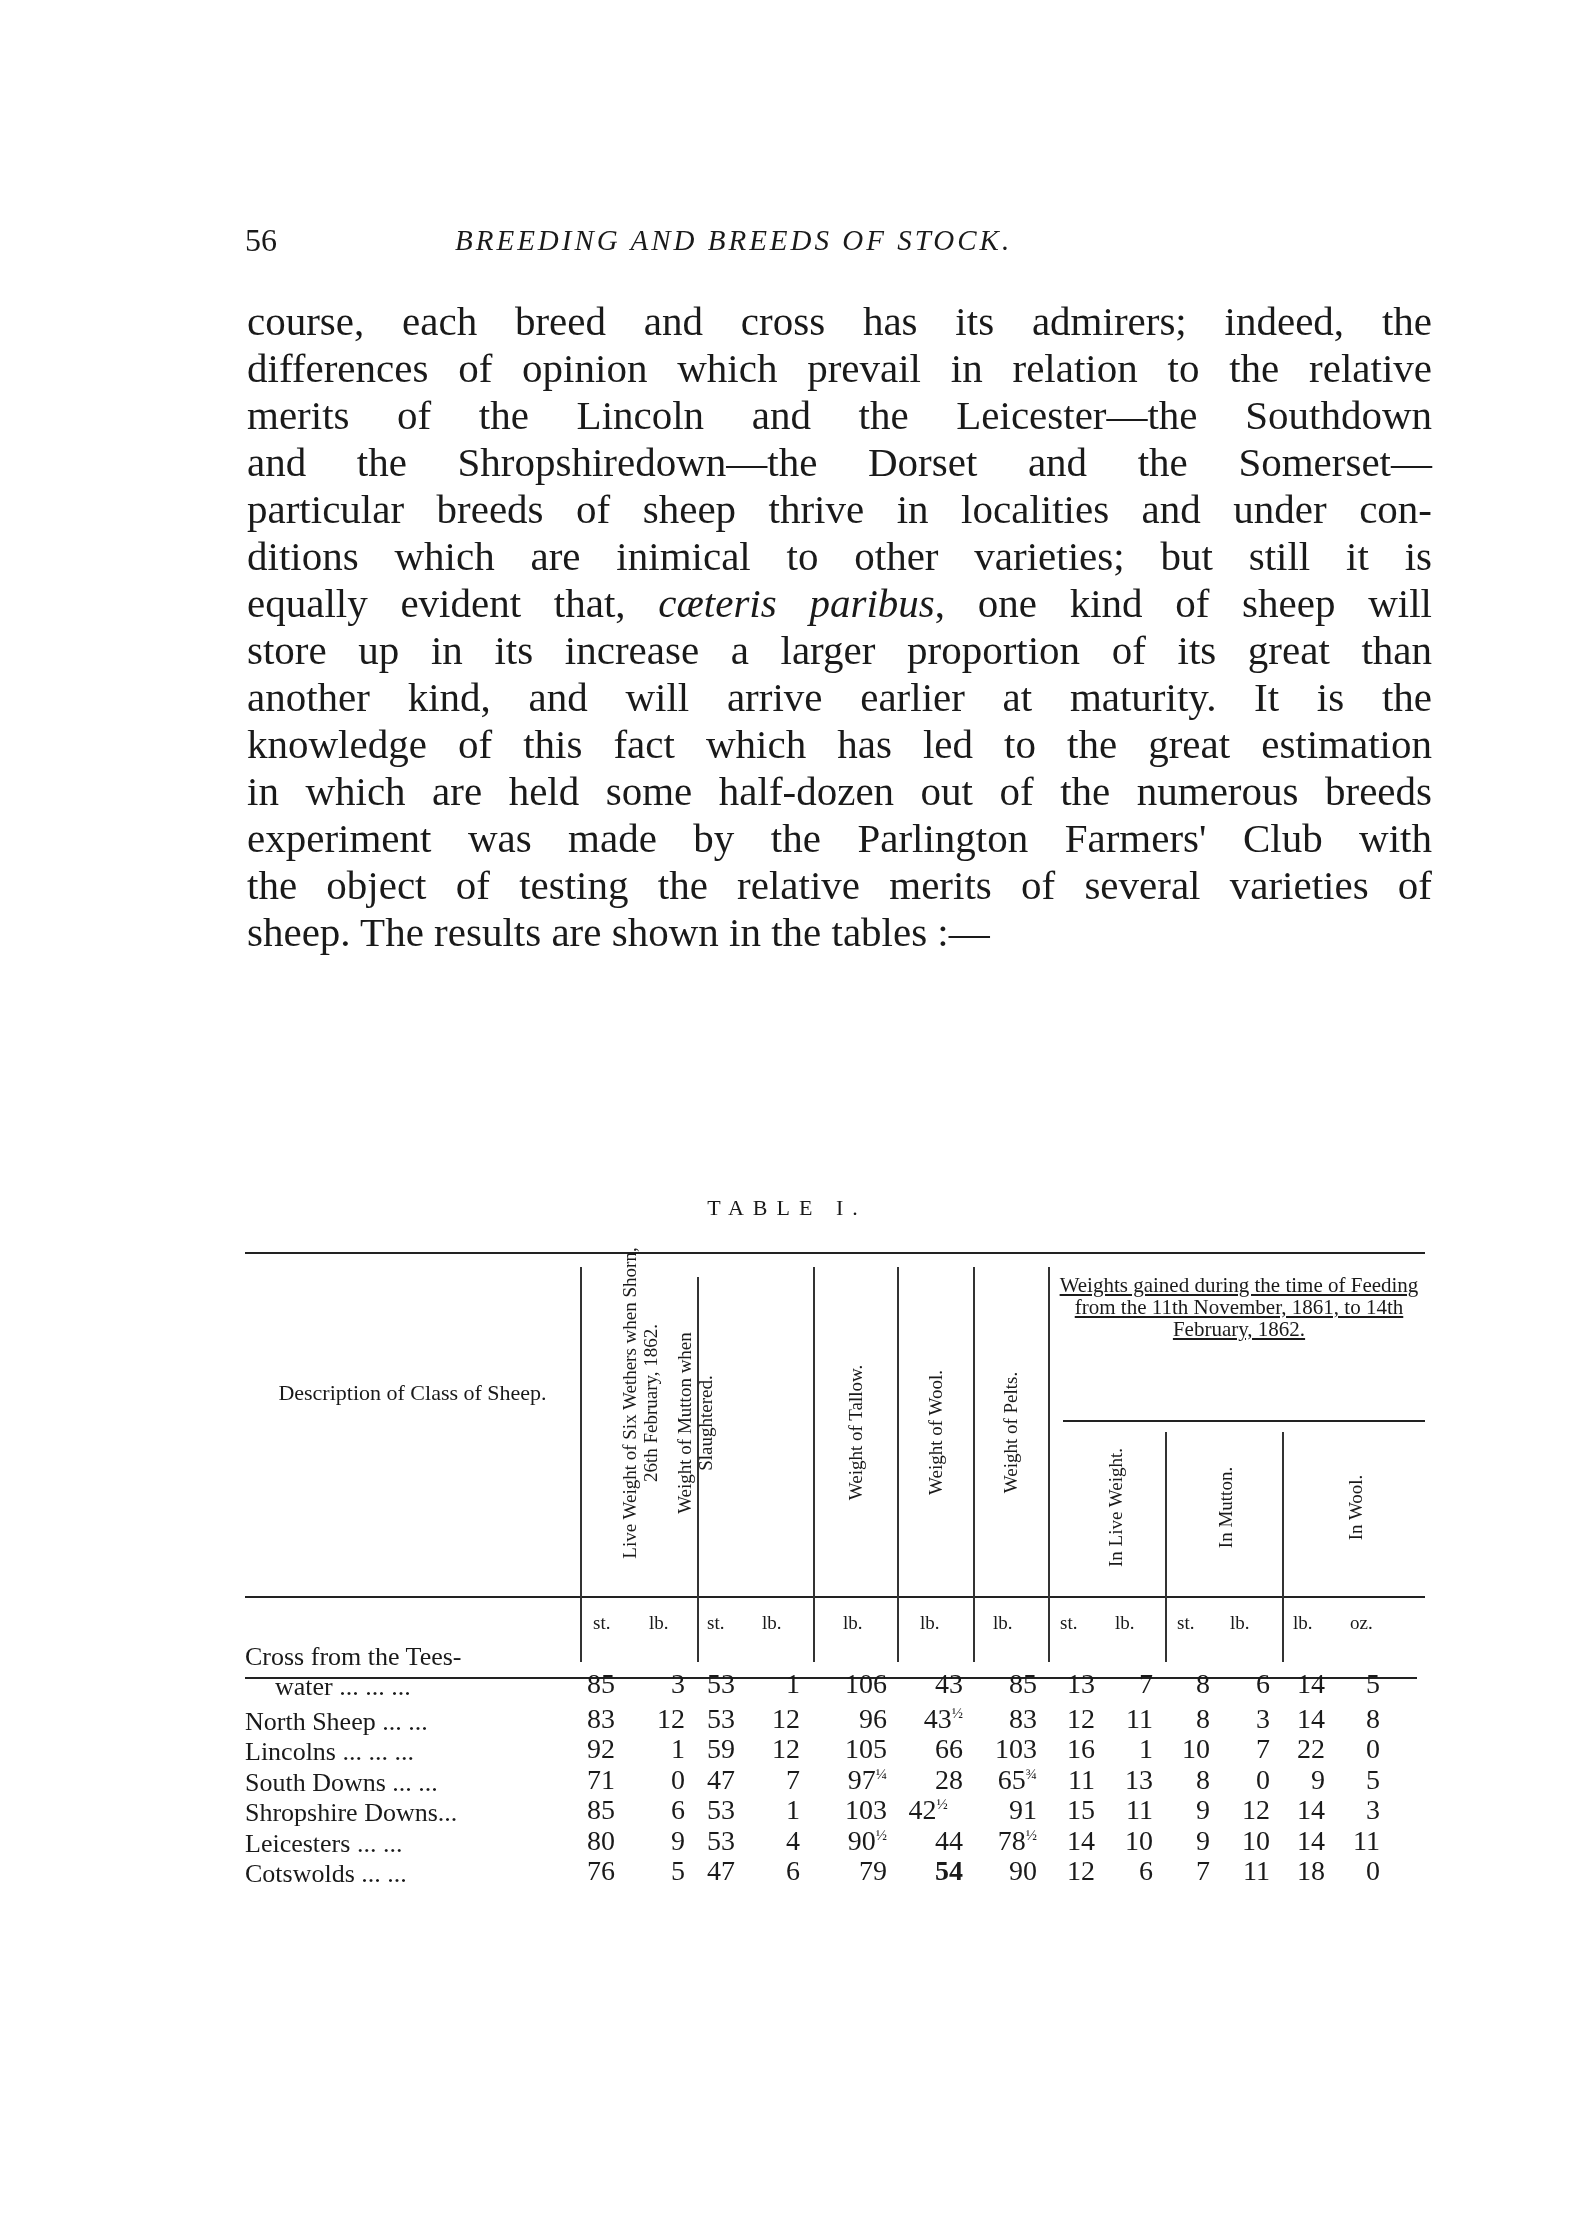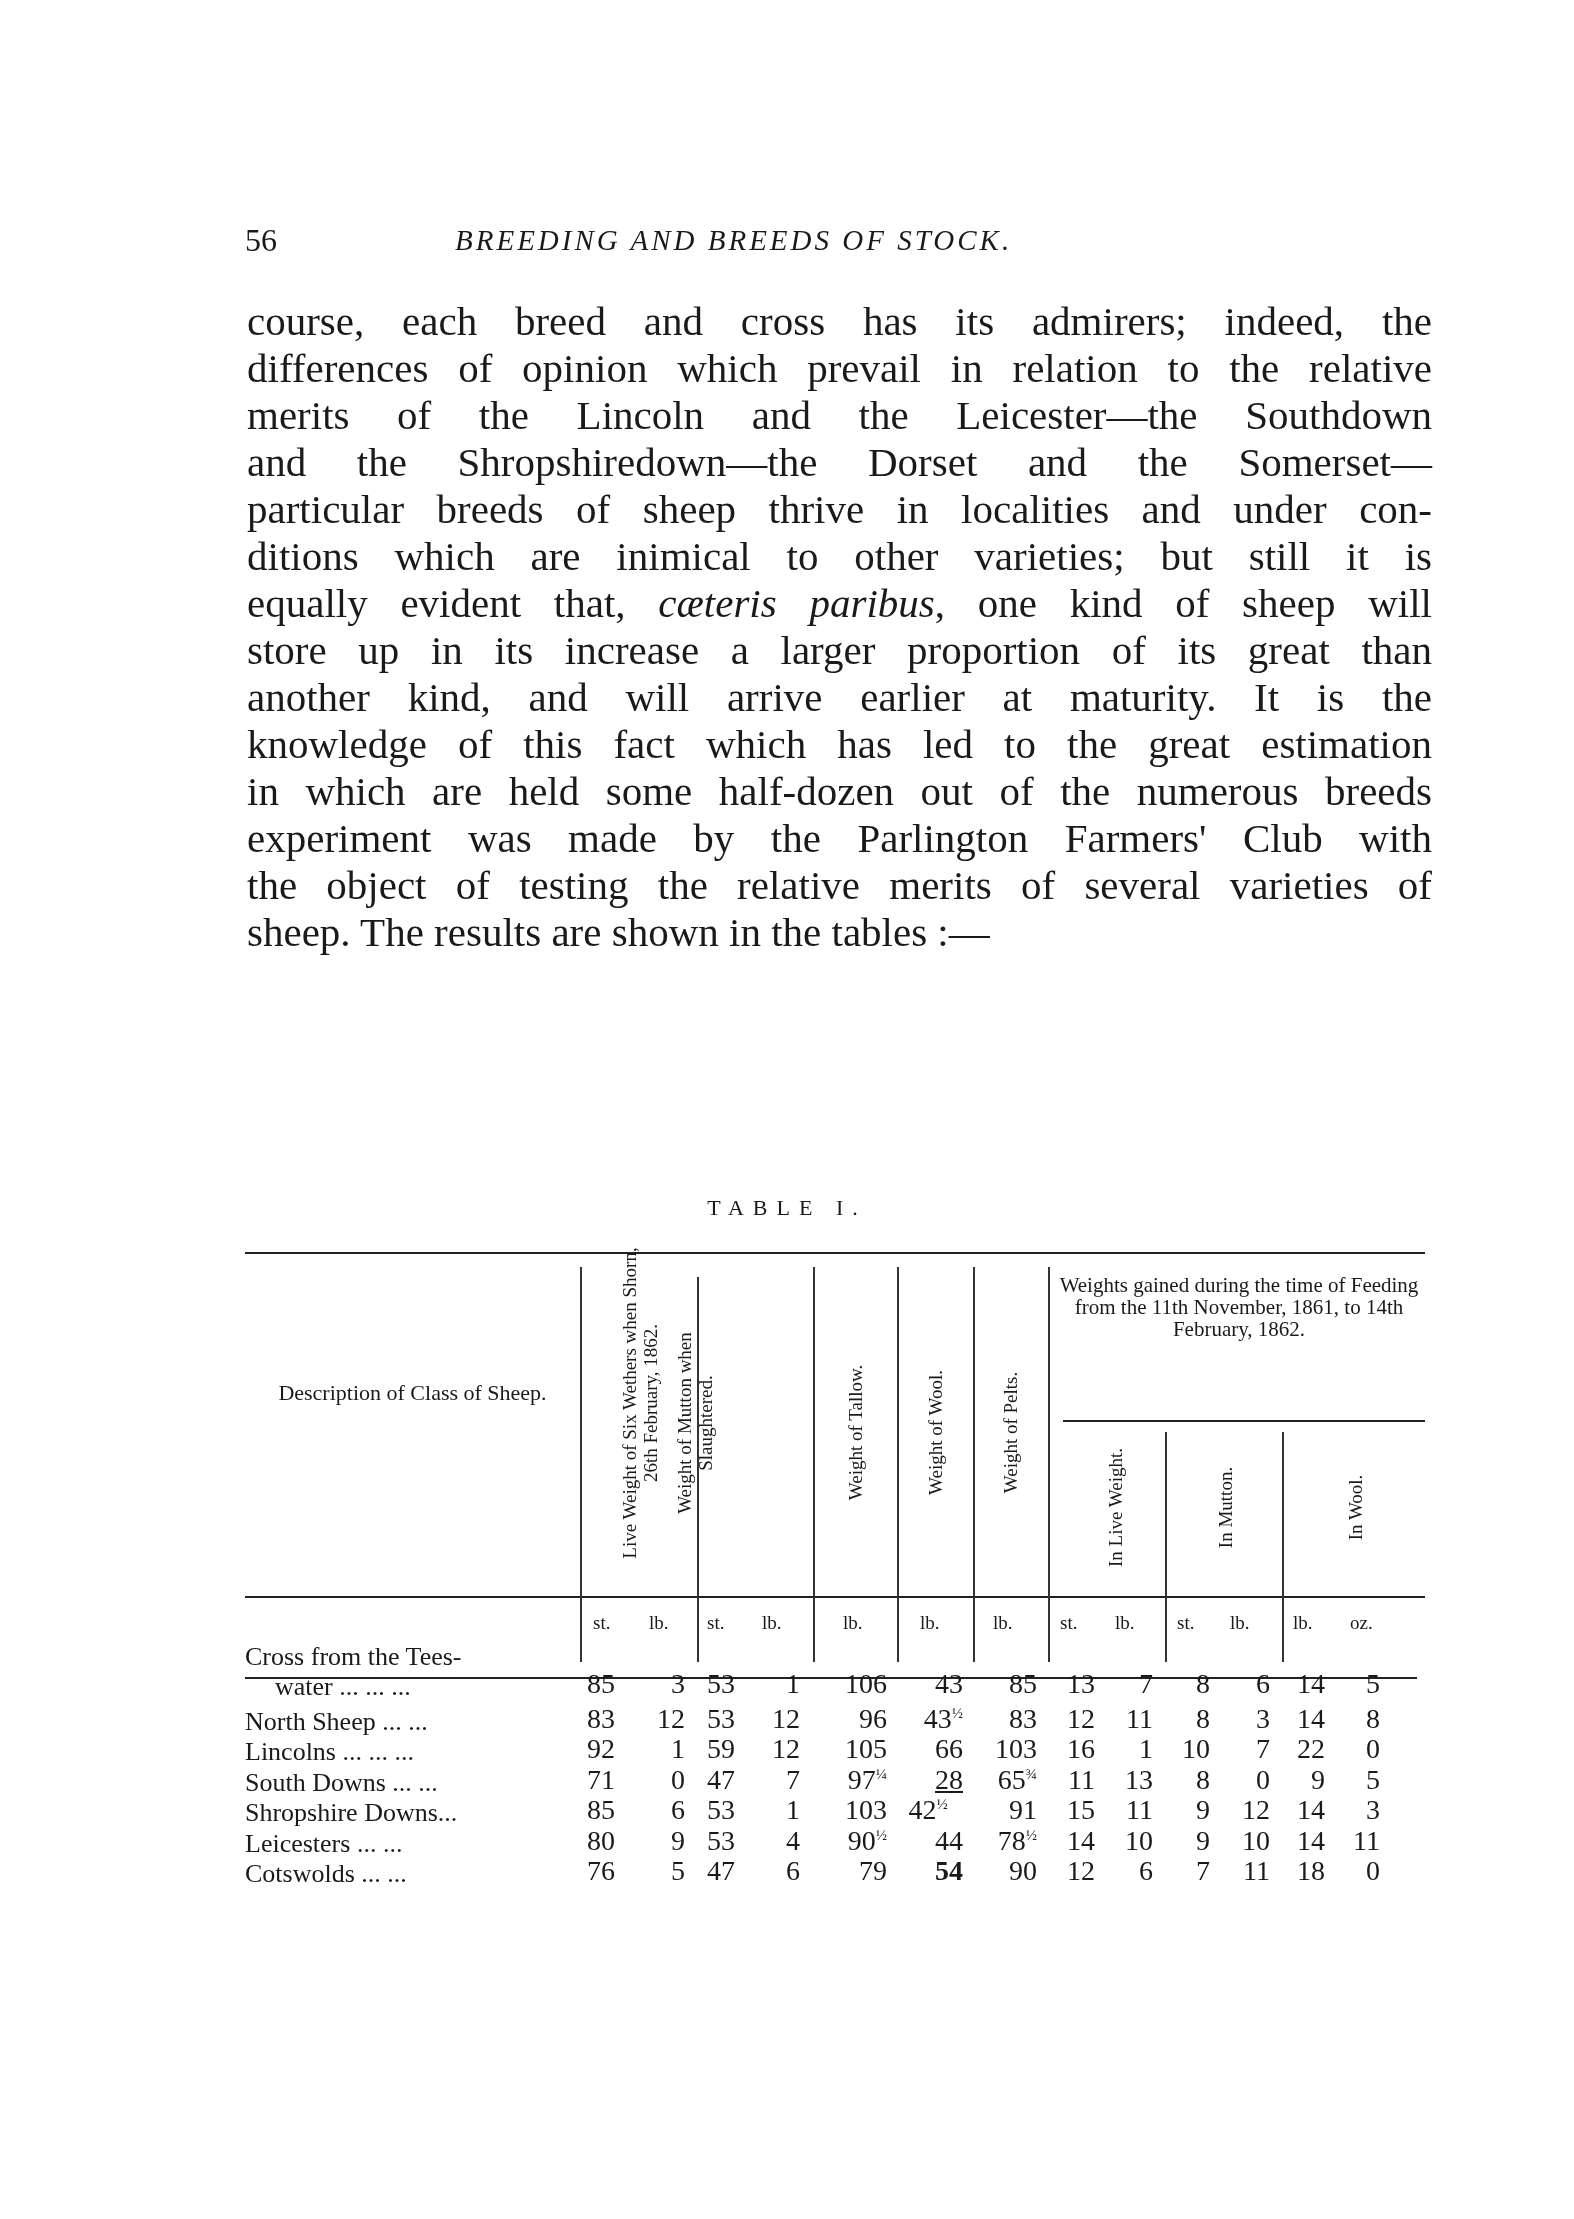--- a/index.html
+++ b/index.html
@@ -15,21 +15,21 @@
   .caption { position: absolute; top: 1195px; left: 0; width: 1574px; text-align: center;
              font-size: 22px; letter-spacing: 9px; }
   .tbl { position: absolute; left: 245px; top: 1252px; width: 1180px; height: 440px; }
   .rule { position: absolute; background: #222; }
   .vline { position: absolute; width: 1.5px; background: #333; }
   .vert-head { position: absolute; font-size: 19px; line-height: 21px; text-align: center;
                transform-origin: center center; white-space: nowrap; }
   .desc-head { position: absolute; left: 0; top: 130px; width: 335px; text-align: center;
                font-size: 22px; line-height: 22px; }
   .gain-head { position: absolute; left: 808px; top: 22px; width: 372px; text-align: center;
-               font-size: 21px; line-height: 22px; }
+               font-size: 21px; line-height: 22px; text-decoration: underline; }
   .units { position: absolute; top: 360px; font-size: 19px; }
   .row-label { position: absolute; left: 0; font-size: 26px; white-space: nowrap; }
   .cell { position: absolute; font-size: 28px; text-align: right; }
   .frac { font-size: 15px; vertical-align: super; }
 </style>
 </head>
 <body>
 
 <div class="header">
   <span class="page-num">56</span>
@@ -141,21 +141,21 @@
       <div class="cell" style="top: 481px; left: 895px; width: 70px;">10</div>
       <div class="cell" style="top: 481px; left: 955px; width: 70px;">7</div>
       <div class="cell" style="top: 481px; left: 1010px; width: 70px;">22</div>
       <div class="cell" style="top: 481px; left: 1065px; width: 70px;">0</div>
       <div class="row-label" style="top: 515.5px;">South Downs ... ...</div>
       <div class="cell" style="top: 511.5px; left: 300px; width: 70px;">71</div>
       <div class="cell" style="top: 511.5px; left: 370px; width: 70px;">0</div>
       <div class="cell" style="top: 511.5px; left: 420px; width: 70px;">47</div>
       <div class="cell" style="top: 511.5px; left: 485px; width: 70px;">7</div>
       <div class="cell" style="top: 511.5px; left: 572px; width: 70px;">97<span class="frac">¼</span></div>
-      <div class="cell" style="top: 511.5px; left: 648px; width: 70px; text-decoration: underline;">28</div>
+      <div class="cell" style="top: 511.5px; left: 648px; width: 70px;">28</div>
       <div class="cell" style="top: 511.5px; left: 722px; width: 70px;">65<span class="frac">¾</span></div>
       <div class="cell" style="top: 511.5px; left: 780px; width: 70px;">11</div>
       <div class="cell" style="top: 511.5px; left: 838px; width: 70px;">13</div>
       <div class="cell" style="top: 511.5px; left: 895px; width: 70px;">8</div>
       <div class="cell" style="top: 511.5px; left: 955px; width: 70px;">0</div>
       <div class="cell" style="top: 511.5px; left: 1010px; width: 70px;">9</div>
       <div class="cell" style="top: 511.5px; left: 1065px; width: 70px;">5</div>
       <div class="row-label" style="top: 546px;">Shropshire Downs...</div>
       <div class="cell" style="top: 542px; left: 300px; width: 70px;">85</div>
       <div class="cell" style="top: 542px; left: 370px; width: 70px;">6</div>

